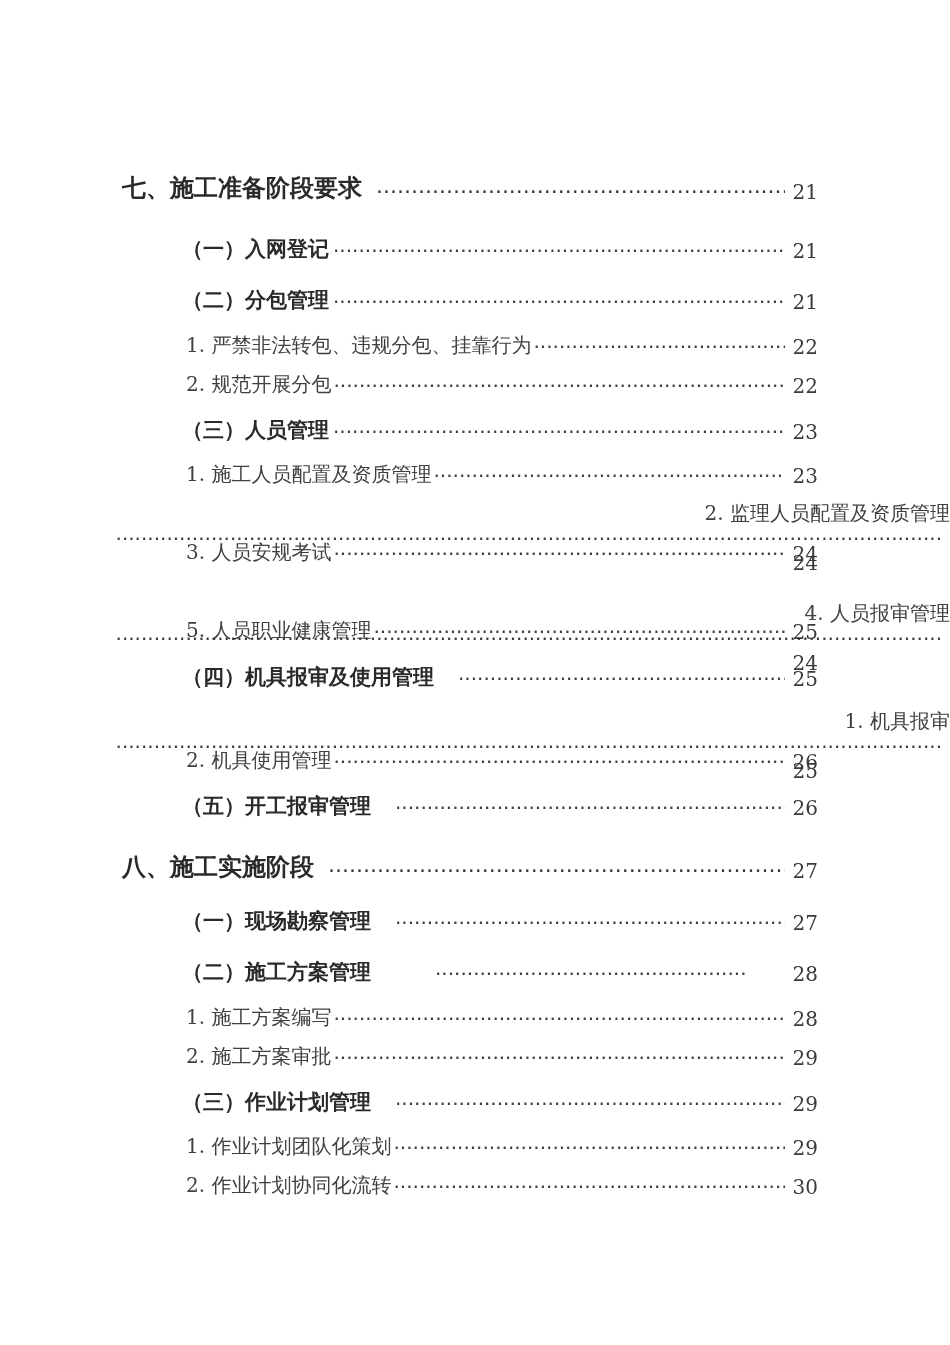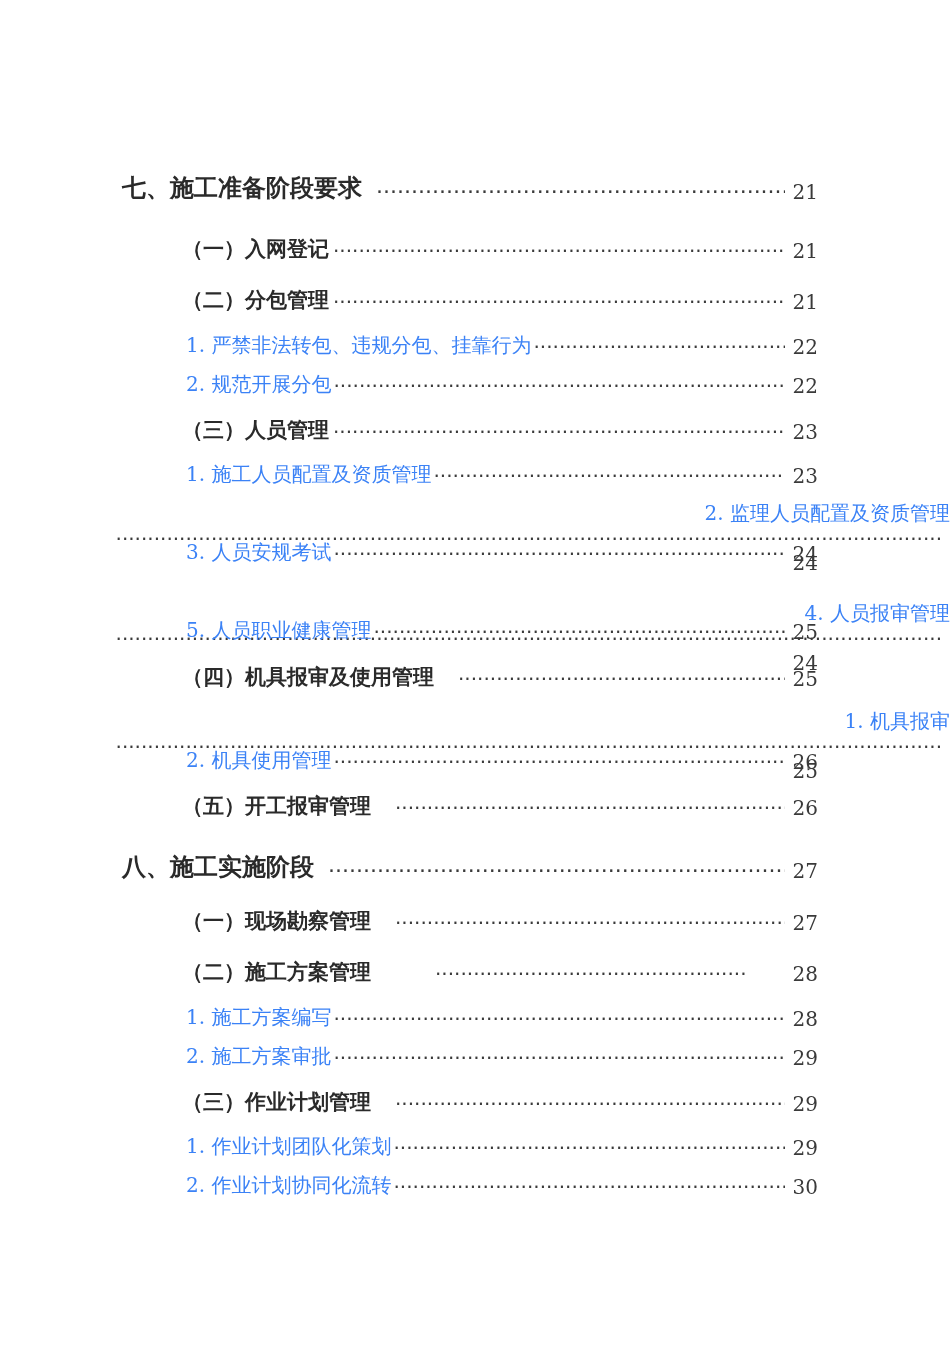--- a/index.html
+++ b/index.html
@@ -14,21 +14,21 @@
   
   .lv1 .title { font-family: "DejaVu Sans", sans-serif; font-weight: bold; font-size: 24px; padding-left: 122px; }
   .lv1 .leader { font-size: 22px; margin-left: 14px; margin-right: 8px; }
   .lv1 .page { font-size: 20px; padding-right: 132px; }
   
   .lv2 .title { font-family: "DejaVu Sans", sans-serif; font-weight: bold; font-size: 21px; padding-left: 182px; }
   .lv2 .leader { font-size: 20px; margin-left: 4px; margin-right: 8px; }
   .lv2 .page { font-size: 20px; padding-right: 132px; }
   .lv2.gap .leader { margin-left: 24px; }
   
-  .lv3 .title { font-family: "DejaVu Serif", serif; font-size: 20px; padding-left: 186px; color: #3b82f6; }
+  .lv3 .title { font-family: "DejaVu Serif", serif; font-size: 20px; padding-left: 186px; color: #404040; }
   .lv3 .leader { font-size: 20px; margin-left: 2px; margin-right: 8px; }
   .lv3 .page { font-size: 20px; padding-right: 132px; }
 </style>
 </head>
 <body>
 
 <div class="toc" id="toc">
     <div class="row lv1" style="top: 172px;">
       <span class="title">七、施工准备阶段要求</span>
       <span class="leader"></span>

